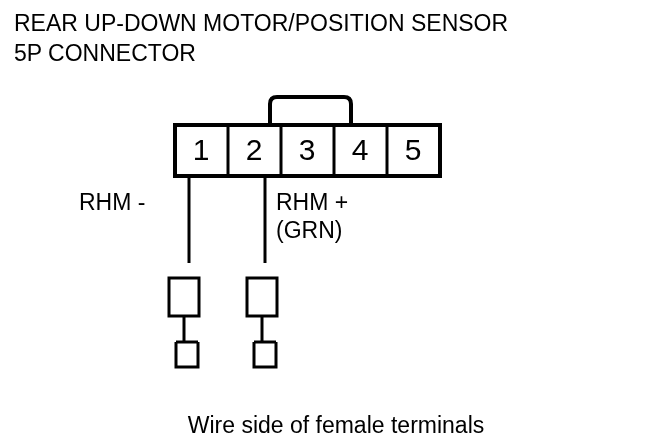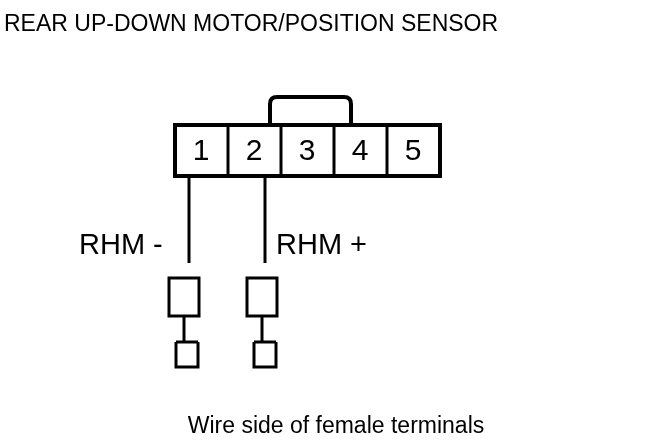--- a/index.html
+++ b/index.html
@@ -16,21 +16,21 @@
     color: #000000;
   }
   #stage {
     position: absolute;
     left: 0; top: 0;
     width: 672px;
     height: 448px;
   }
   .title-block {
     position: absolute;
-    left: 4px;
+    left: 14px;
     top: 8px;
     font-size: 23px;
     line-height: 30px;
     letter-spacing: 0px;
     white-space: nowrap;
   }
   .title-line { display: block; }
   svg.diagram {
     position: absolute;
     left: 0; top: 0;
@@ -40,24 +40,23 @@
   }
   .pin-num {
     font-family: "Liberation Sans", sans-serif;
     font-size: 30px;
     fill: #000000;
     text-anchor: middle;
     dominant-baseline: middle;
   }
   .wire-label {
     position: absolute;
-    font-size: 29px;
+    font-size: 23px;
     line-height: 28px;
     white-space: nowrap;
-    margin-top: 42px;
   }
   .wire-label span { display: block; }
   #label-left  { left: 79px;  top: 188px; }
   #label-right { left: 276px; top: 188px; }
 
   .caption {
     position: absolute;
     left: 0;
     top: 412px;
     width: 672px;
@@ -66,20 +65,21 @@
     white-space: nowrap;
   }
 </style>
 </head>
 <body>
 
 <div id="stage">
 
   <div class="title-block">
     <span class="title-line">REAR UP-DOWN MOTOR/POSITION SENSOR</span>
+    <span class="title-line">5P CONNECTOR</span>
   </div>
 
   <svg class="diagram" viewBox="0 0 672 448" xmlns="http://www.w3.org/2000/svg">
 
     <path d="M 270 124 L 270 104 Q 270 97 277 97 L 344 97 Q 351 97 351 104 L 351 124" fill="none" stroke="#000000" stroke-width="4"></path>
 
     <rect x="175" y="125" width="265" height="51" fill="#ffffff" stroke="#000000" stroke-width="4"></rect>
 
     <line x1="228" y1="125" x2="228" y2="176" stroke="#000000" stroke-width="3"></line>
     <line x1="281" y1="125" x2="281" y2="176" stroke="#000000" stroke-width="3"></line>
@@ -109,17 +109,18 @@
       <line x1="254" y1="342" x2="276" y2="342" stroke="#000000" stroke-width="3"></line>
     </g>
   </svg>
 
   <div class="wire-label" id="label-left">
     <span>RHM -</span>
   </div>
 
   <div class="wire-label" id="label-right">
     <span>RHM +</span>
+    <span>(GRN)</span>
   </div>
 
   <div class="caption">Wire side of female terminals</div>
 
 </div>
 
 </body></html>

